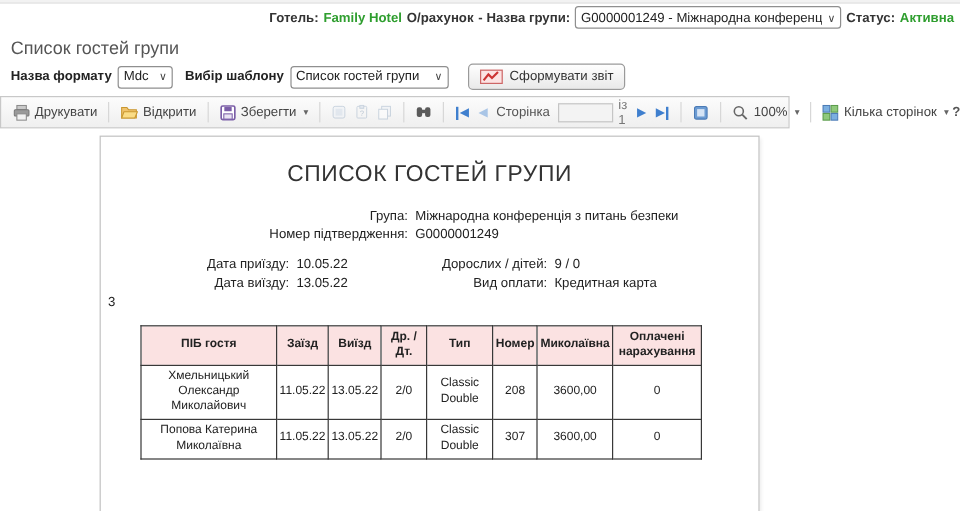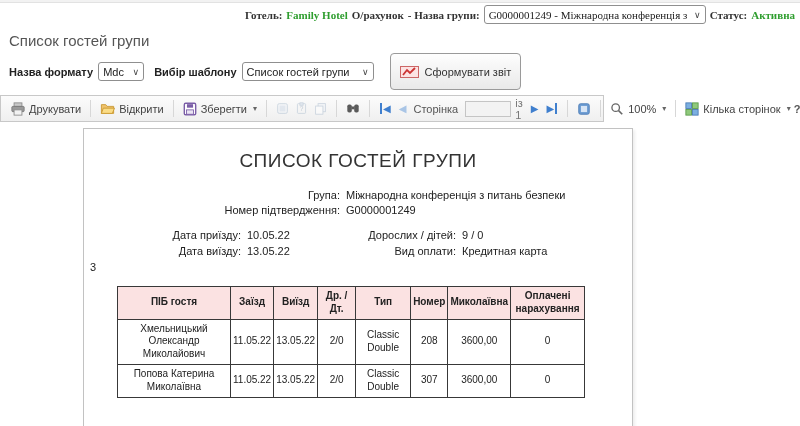--- a/index.html
+++ b/index.html
@@ -4,45 +4,45 @@
 <style>
   * { box-sizing: border-box; margin: 0; padding: 0; }
   html,body { width:800px; height:426px; overflow:hidden; background:#fff; }
   .screen { width:800px; height:426px; overflow:hidden; position:relative;
             font-family:"Liberation Sans", sans-serif; font-size:11px; color:#333; background:#fff; }
 
   .top-rule { height:3px; background:#f2f2f2; border-bottom:1px solid #e2e2e2; }
 
   
   .topbar { display:flex; justify-content:flex-end; align-items:center; gap:4px;
-            padding:2px 5px 3px 0; white-space:nowrap;font-family:Liberation Serif, serif; }
+            padding:2px 5px 3px 0; white-space:nowrap; }
   .topbar .lbl { font-weight:bold; color:#333; }
   .green { color:#2f9e2f; font-weight:bold; }
   .selectbox { display:inline-flex; align-items:center; justify-content:space-between;
                border:1px solid #8f8f8f; border-radius:3px; background:#fff; height:19px;
                padding:0 4px; overflow:hidden; white-space:nowrap; color:#222; cursor:default; }
   .selectbox .chev { font-size:9px; color:#444; margin-left:5px; flex:0 0 auto; }
   .group-select { width:222px; }
   .group-select .val { overflow:hidden; text-overflow:clip; }
 
   
   .page-title { font-size:15px; font-weight:400; color:#555; margin:5px 0 3px 9px; }
   .controls { display:flex; align-items:center; padding:1px 0 5px 9px; }
   .controls .lbl { font-weight:bold; color:#222; margin-right:5px; }
   .format-select { width:46px; margin-right:10px; }
   .template-select { width:132px; }
-  .gen-btn { margin-left:16px; display:flex; align-items:center; gap:6px; height:37px;
+  .gen-btn { margin-left:16px; display:flex; align-items:center; gap:6px; height:22px;
              padding:0 9px; border:1px solid #9a9a9a; border-radius:4px; color:#333;
              background:linear-gradient(#fefefe,#e9e9e9); font-size:11px;
              font-family:"Liberation Sans",sans-serif; cursor:pointer; }
   .chart-ic { width:19px; height:12px; background:#fce3e3; border:1px solid #c66;
               display:inline-flex; align-items:center; justify-content:center; }
 
   
-  .toolbar { width:604px; height:27px; border:1px solid #c8c8c8;
+  .toolbar { width:658px; height:27px; border:1px solid #c8c8c8;
              background:linear-gradient(#fcfcfc,#efefef);
              display:flex; align-items:center; padding:0 7px; color:#444; }
   .tb-btn { display:inline-flex; align-items:center; gap:4px; padding:2px 3px; cursor:pointer; white-space:nowrap; }
   .tb-btn svg { display:block; }
   .caret { font-size:8px; color:#666; margin-left:2px; }
   .sep { width:1px; height:17px; background:#d7d7d7; margin:0 6px; flex:0 0 auto; }
   .dis { opacity:.5; }
   .navbtn { font-size:10px; padding:2px 4px; cursor:pointer; }
   .nav-on { color:#3f7fce; }
   .nav-off { color:#a9c5e6; }

